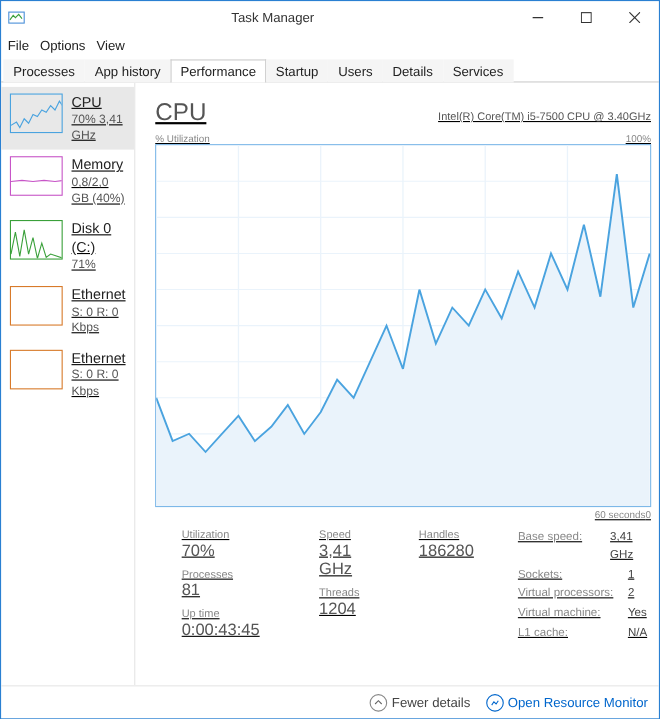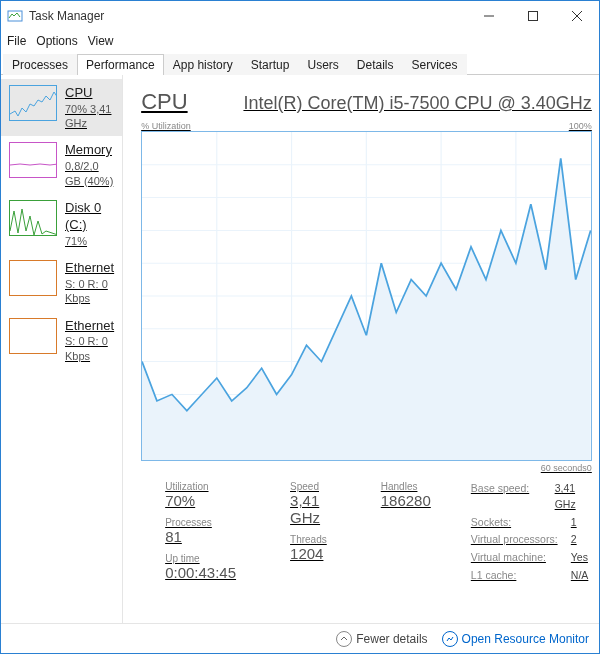--- a/index.html
+++ b/index.html
@@ -1,37 +1,37 @@
 <!DOCTYPE html>
 <html><head>
 <meta charset="utf-8">
 <style>
 * { margin: 0; padding: 0; box-sizing: border-box; font-family: "Segoe UI", Tahoma, sans-serif; }
 body { background: #fff; width: 600px; height: 654px; overflow: hidden; }
 .window { width: 600px; height: 654px; border: 1px solid #2a80d2; display: flex; flex-direction: column; }
 .titlebar { height: 30px; display: flex; align-items: center; padding: 0 0 0 6px; font-size: 12px; color: #333; }
 .titlebar .icon { width: 16px; height: 16px; margin-right: 6px; }
-.titlebar .title { flex: 1; }
+.titlebar .title { flex: 1; text-align: center; }
 .titlebar .ctl { width: 44px; height: 30px; display: flex; align-items: center; justify-content: center; color: #333; }
 .menubar { height: 20px; display: flex; align-items: center; padding: 0 6px; font-size: 12px; color: #222; gap: 10px; }
 .menubar span { cursor: default; }
 .tabs { height: 24px; display: flex; align-items: flex-end; border-bottom: 1px solid #ccc; padding: 0 2px; font-size: 12px; }
 .tab { padding: 3px 8px; border: 1px solid transparent; border-bottom: none; color: #222; position: relative; top: 1px; background: #f5f5f5;}
 .tab.active { border-color: #ccc; background: #fff; }
 .content { flex: 1; display: flex; overflow: hidden; text-decoration: underline; }
 .sidebar { width: 170px; border-right: 1px solid #e5e5e5; padding: 4px 0; }
 .side-item { display: flex; padding: 6px 8px; gap: 8px; cursor: default; }
 .side-item.active { background: #e8e8e8; }
 .side-graph { width: 48px; height: 36px; border: 1px solid; flex-shrink: 0; position: relative; overflow: hidden; }
 .side-text { font-size: 11px; color: #555; line-height: 1.3; }
 .side-text .name { font-size: 13px; color: #222; }
 .main { flex: 1; padding: 14px 18px 0 18px; display: flex; flex-direction: column; }
 .main-head { display: flex; justify-content: space-between; align-items: baseline; }
 .main-head h1 { font-size: 22px; font-weight: 400; color: #555; }
-.main-head .sub { font-size: 18px; color: #555; }
+.main-head .sub { font-size: 10px; color: #555; }
 .chart-labels { display: flex; justify-content: space-between; font-size: 9px; color: #888; margin-top: 6px; }
 .chart { height: 330px; border: 1px solid #7db8e8; position: relative; background: #fff; }
 .chart-bottom { display: flex; justify-content: flex-end; font-size: 9px; color: #888; margin-top: 2px; margin-bottom: 8px;}
 .stats { display: flex; gap: 30px; font-size: 11px; color: #555; }
 .stats .col { display: flex; flex-direction: column; gap: 2px; margin-left: 24px; }
 .stats .lbl { font-size: 10px; color: #888; }
 .stats .val { font-size: 15px; color: #555; margin-bottom: 6px; }
 .stats .kv { display: flex; font-size: 10.5px; line-height: 1.5; }
 .stats .kv .k { width: 100px; color: #888; }
 .stats .kv .v { color: #444; }
@@ -76,22 +76,22 @@
   </div>
 
   <div class="menubar">
     <span>File</span>
     <span>Options</span>
     <span>View</span>
   </div>
 
   <div class="tabs">
     <div class="tab">Processes</div>
+    <div class="tab">App history</div>
     <div class="tab active">Performance</div>
-    <div class="tab">App history</div>
     <div class="tab">Startup</div>
     <div class="tab">Users</div>
     <div class="tab">Details</div>
     <div class="tab">Services</div>
   </div>
 
   <div class="content">
 
     <div class="sidebar">
       <div class="side-item active">

